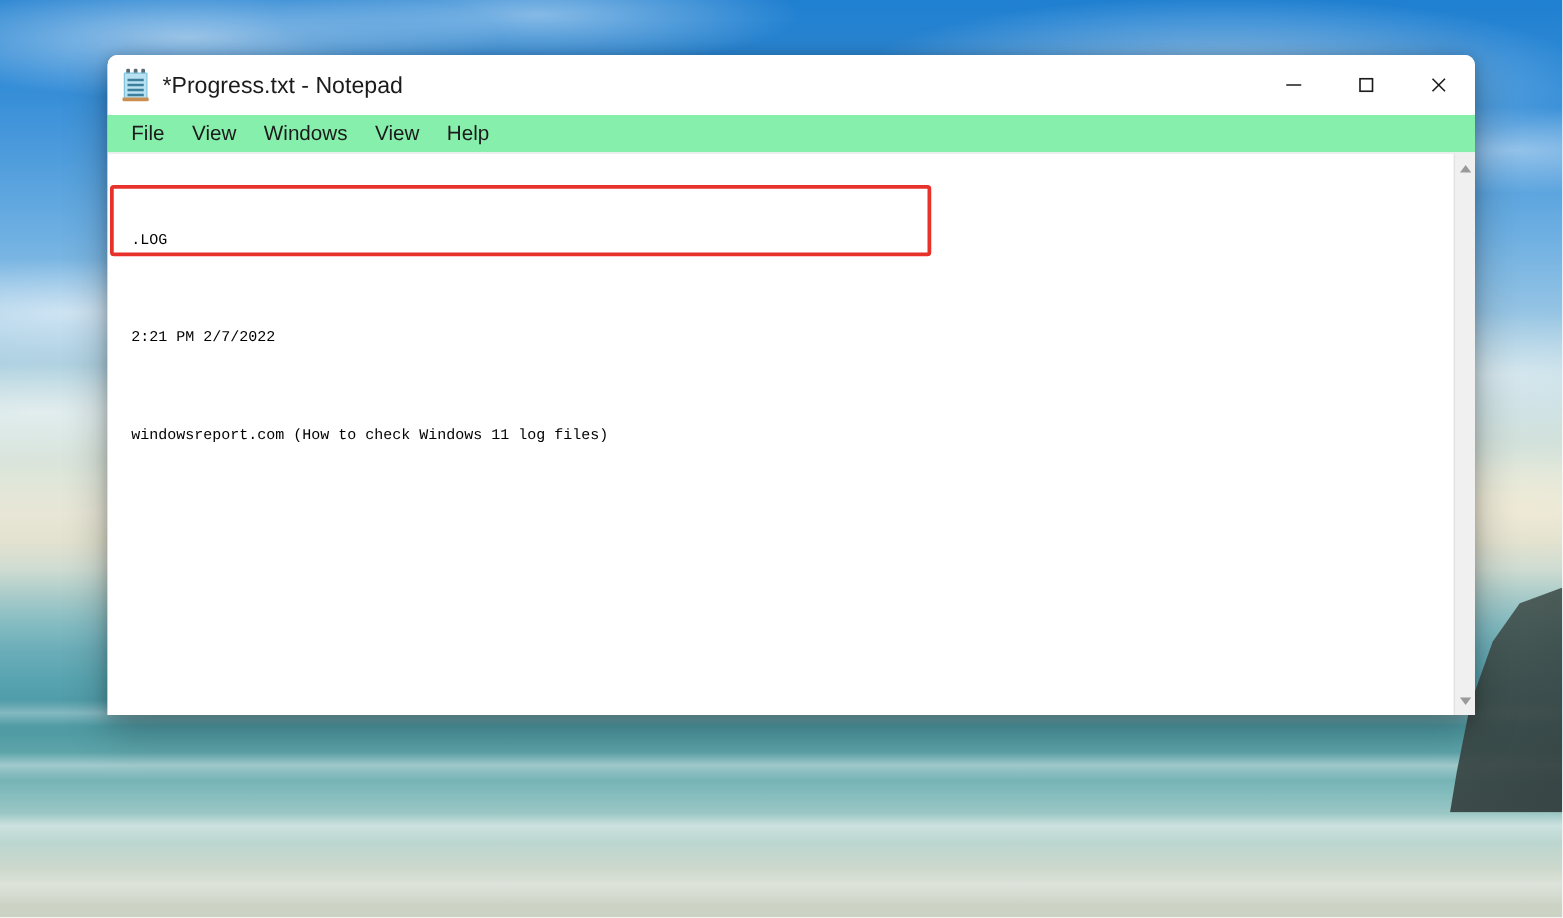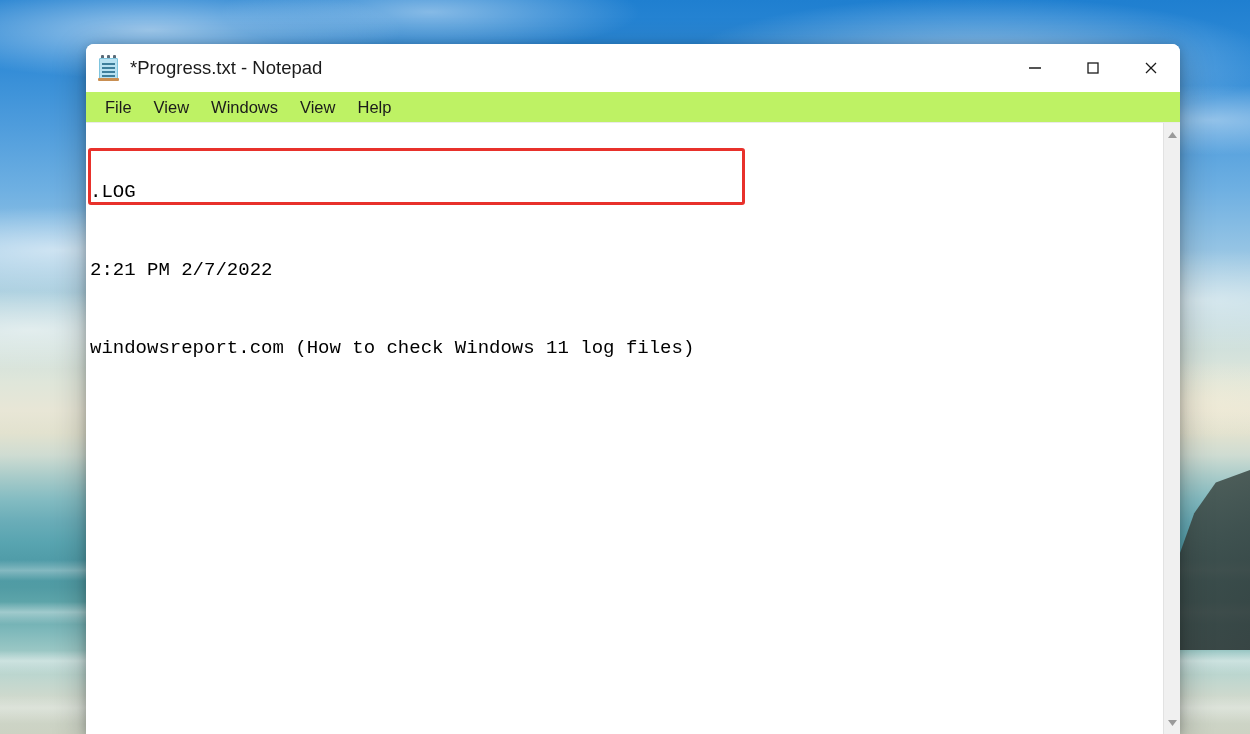--- a/index.html
+++ b/index.html
@@ -76,21 +76,21 @@
     background: linear-gradient(150deg, #4a5a55 0%, #3c4a47 45%, #2f3a39 100%);
     clip-path: polygon(100% 0%, 100% 100%, 0% 100%, 6% 82%, 18% 52%, 38% 24%, 62% 7%);
     opacity: .92;
     pointer-events: none;
   }
 
   
   #notepad-window {
     position: absolute;
     left: 86px; top: 44px;
-    width: 1094px; height: 690px;
+    width: 1094px; height: 528px;
     background: #ffffff;
     border-radius: 8px 8px 0 0;
     box-shadow: 0 10px 34px rgba(0,0,0,.30), 0 2px 10px rgba(0,0,0,.20);
     display: flex;
     flex-direction: column;
     overflow: hidden;
   }
 
   
   #title-bar {
@@ -153,21 +153,21 @@
     cursor: default;
   }
   .win-btn svg { display: block; }
 
   
   #menu-bar {
     height: 30px;
     display: flex;
     align-items: center;
     padding-left: 8px;
-    background: #bef264;
+    background: #86efac;
     flex: none;
   }
   .menu-item {
     font-size: 16.5px;
     color: #1b1b1b;
     padding: 2px 11px;
     white-space: nowrap;
     cursor: default;
   }
 
@@ -176,23 +176,23 @@
     flex: 1 1 auto;
     position: relative;
     background: #ffffff;
     display: flex;
     overflow: hidden;
     border-top: 1px solid #eaeaea;
   }
   #text-surface {
     flex: 1 1 auto;
     position: relative;
-    padding: 4px 0 0 4px;
+    padding: 4px 0 0 19px;
     font-family: "Liberation Mono", "DejaVu Sans Mono", monospace;
-    font-size: 19px;
+    font-size: 12px;
     line-height: 26px;
     color: #000000;
     white-space: pre;
     overflow: hidden;
   }
   .text-line { height: 26px; }
 
   
   #highlight-box {
     position: absolute;

